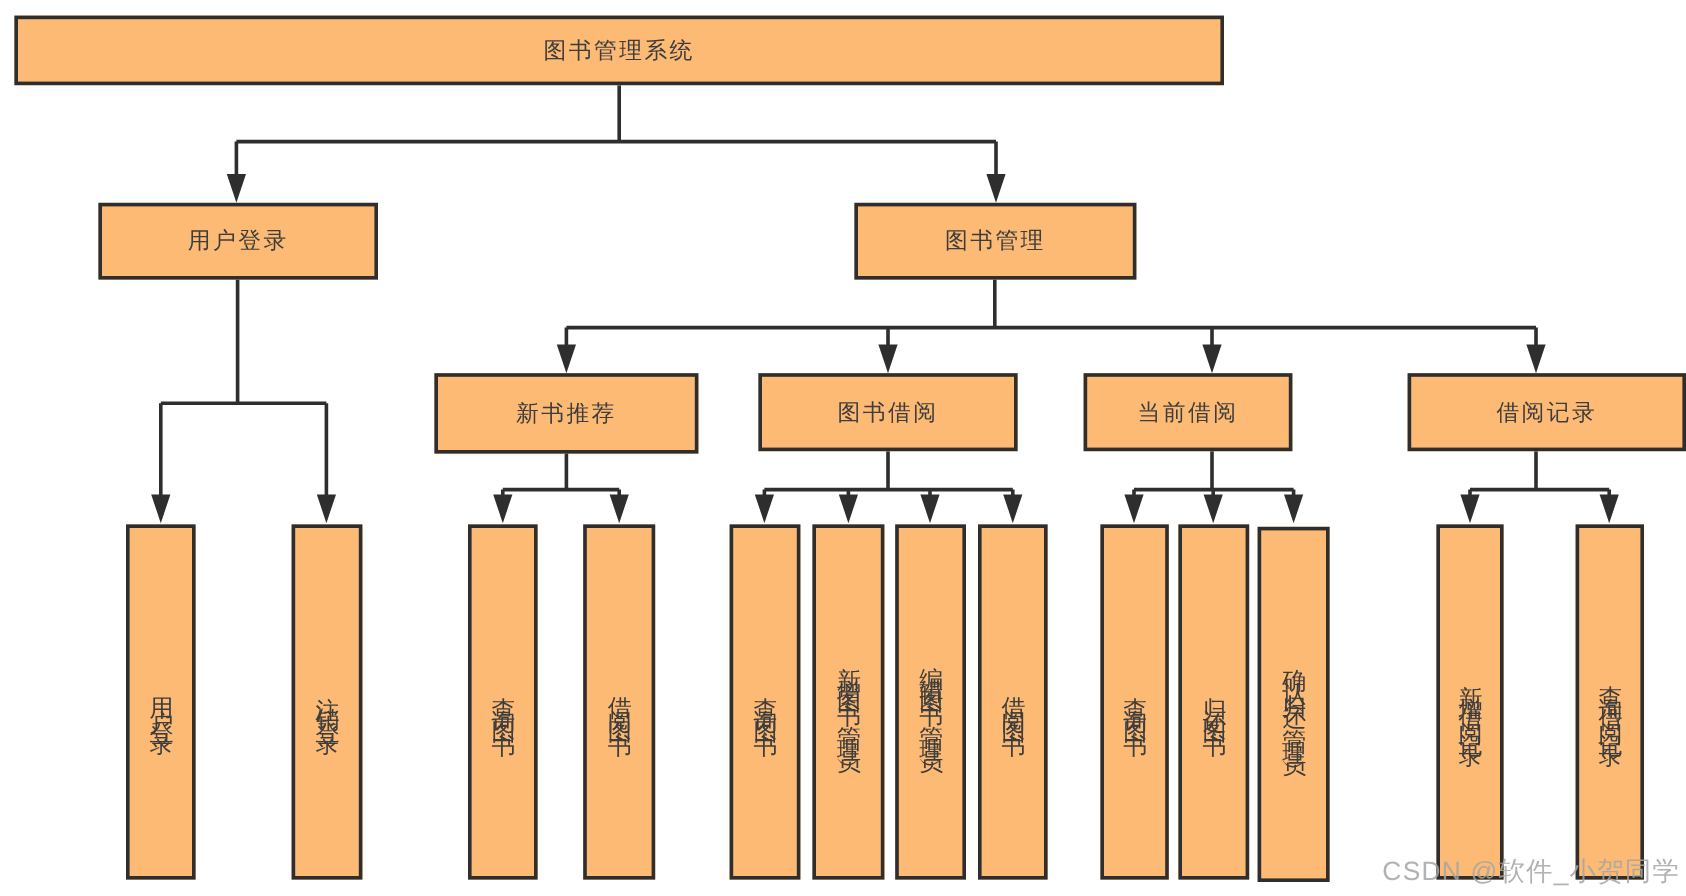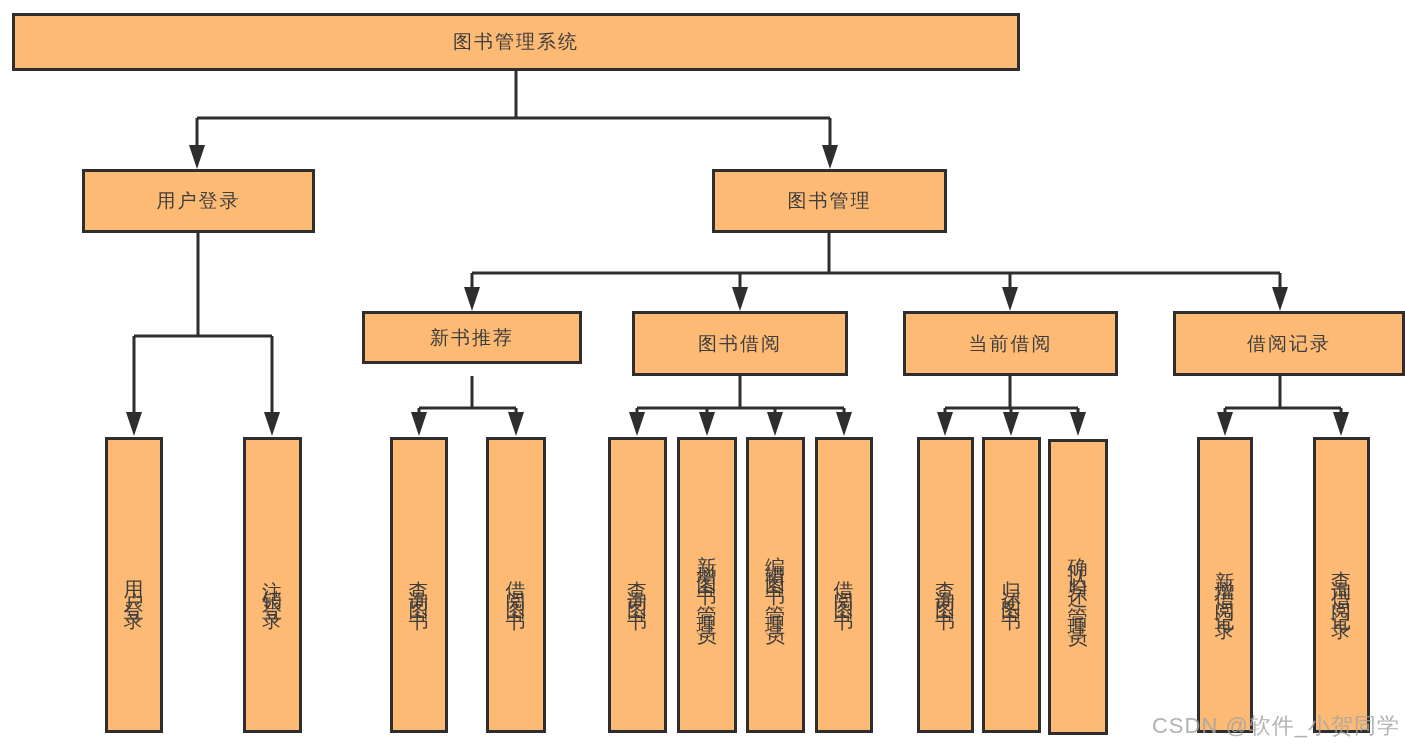--- a/index.html
+++ b/index.html
@@ -103,27 +103,27 @@
     <span>图书管理系统</span>
   </div>
 
   <div class="box h" style="left:82px; top:169px; width:233px; height:64px;">
     <span>用户登录</span>
   </div>
   <div class="box h" style="left:712px; top:169px; width:235px; height:64px;">
     <span>图书管理</span>
   </div>
 
-  <div class="box h" style="left:362px; top:311px; width:220px; height:53px;">
+  <div class="box h" style="left:362px; top:311px; width:220px; height:67px;">
     <span>新书推荐</span>
   </div>
   <div class="box h" style="left:632px; top:311px; width:216px; height:65px;">
     <span>图书借阅</span>
   </div>
-  <div class="box h" style="left:903px; top:311px; width:215px; height:65px;">
+  <div class="box h" style="left:903px; top:311px; width:174px; height:65px;">
     <span>当前借阅</span>
   </div>
   <div class="box h" style="left:1173px; top:311px; width:232px; height:65px;">
     <span>借阅记录</span>
   </div>
 
   <div class="box v" style="left:105px; top:437px; width:58px; height:296px;">
     <span>用户登录</span>
   </div>
   <div class="box v" style="left:243px; top:437px; width:59px; height:296px;">

